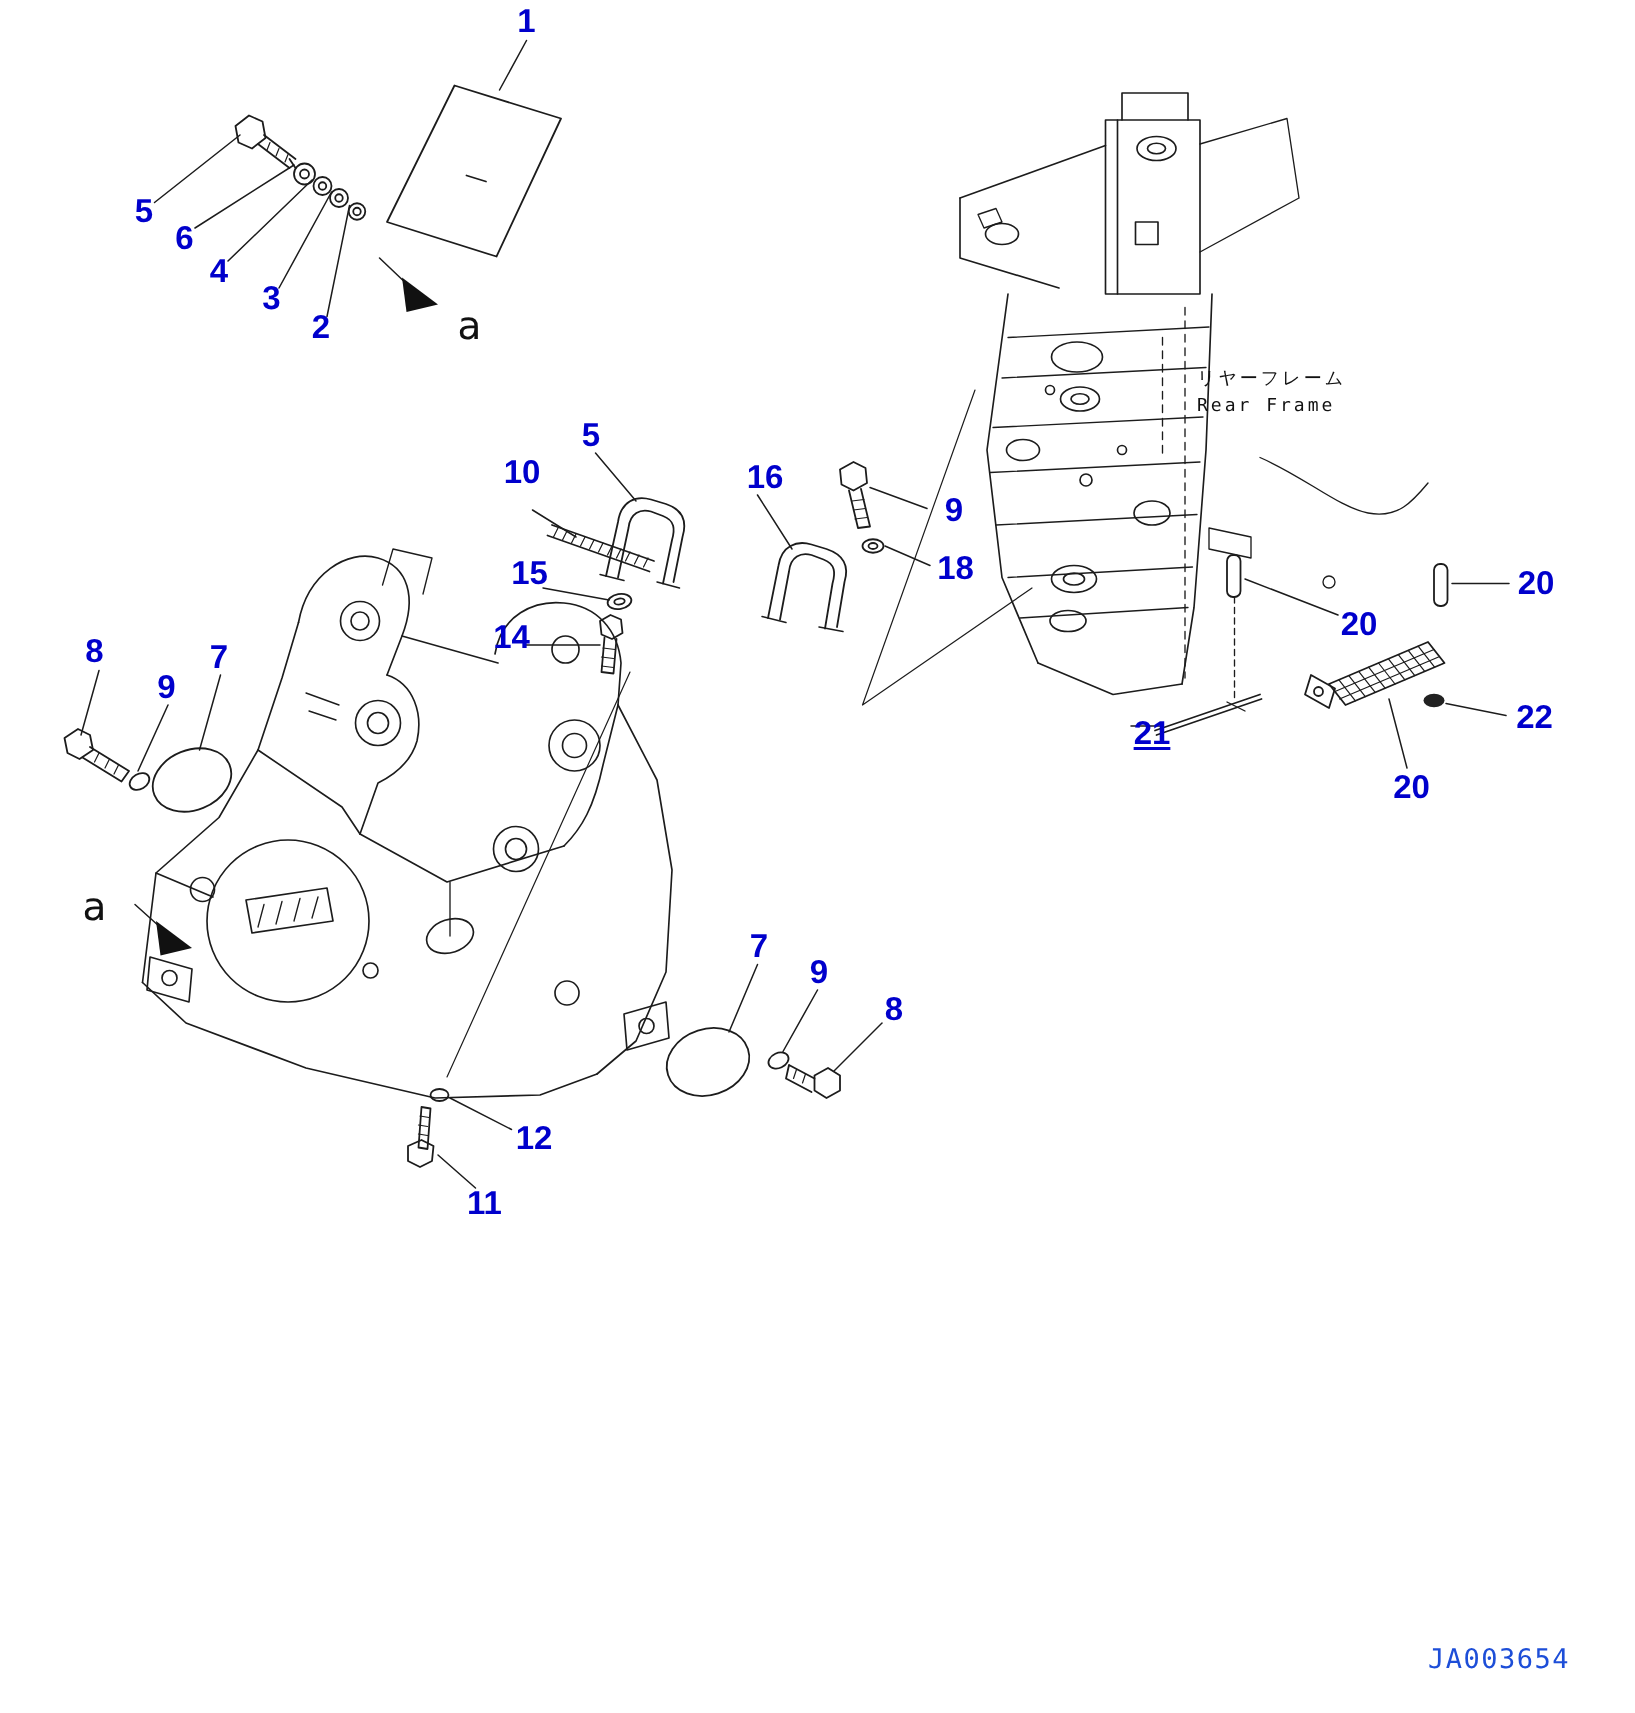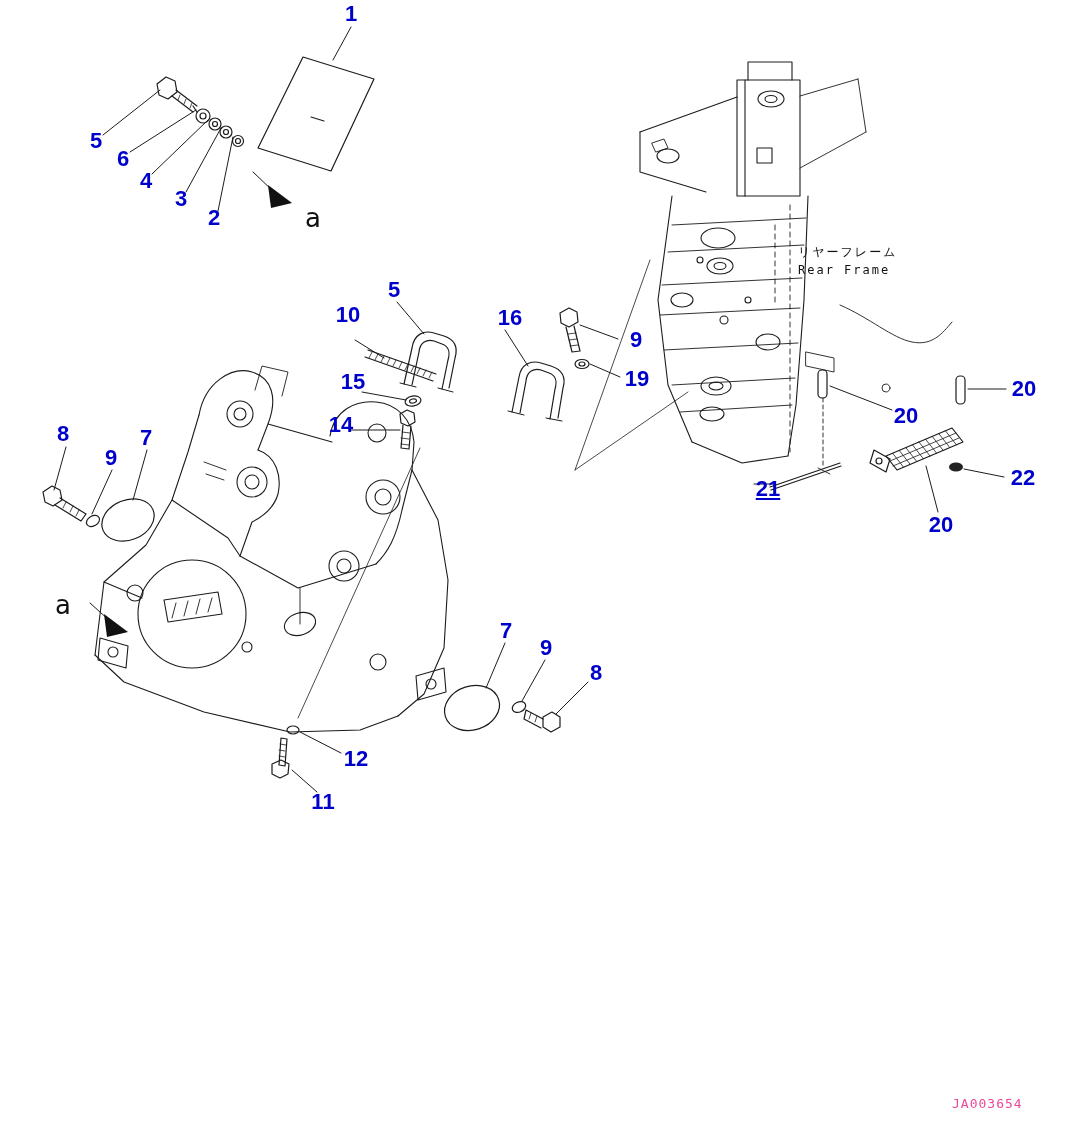--- a/index.html
+++ b/index.html
@@ -7,21 +7,21 @@
           font-family:"Liberation Sans",sans-serif;}
   #art{position:absolute;left:0;top:0;}
   #callouts{position:absolute;left:0;top:0;width:100%;height:100%;pointer-events:none;}
   .callout{position:absolute;transform:translate(-50%,-50%);font-size:22px;font-weight:bold;
            font-family:"Liberation Sans",sans-serif;}
   .section-marker{position:absolute;transform:translate(-50%,-50%);font-size:26px;color:#111;
            font-family:"DejaVu Sans",sans-serif;}
   .frame-label{position:absolute;font-family:"DejaVu Sans Mono",monospace;font-size:12px;
            letter-spacing:2px;color:#111;line-height:1.5;white-space:nowrap;}
   #drawing-id{position:absolute;left:952px;top:1096px;font-family:"DejaVu Sans Mono",monospace;
-           font-size:13px;letter-spacing:1px;color:#ec4899;}
+           font-size:18px;letter-spacing:1px;color:#1d4ed8;}
 </style>
 </head>
 <body>
 
 <div id="canvas">
 
   <svg id="art" width="1090" height="1142" viewBox="0 0 1090 1142" xmlns="http://www.w3.org/2000/svg">
     <g stroke="#1c1c1c" stroke-width="1.2" fill="none" stroke-linecap="round" stroke-linejoin="round">
 
       <g>
@@ -256,21 +256,21 @@
       <div class="callout" style="left: 123px; top: 159px;">6</div>
       <div class="callout" style="left: 146px; top: 181px;">4</div>
       <div class="callout" style="left: 181px; top: 199px;">3</div>
       <div class="callout" style="left: 214px; top: 218px;">2</div>
       <div class="callout" style="left: 394px; top: 290px;">5</div>
       <div class="callout" style="left: 348px; top: 315px;">10</div>
       <div class="callout" style="left: 353px; top: 382px;">15</div>
       <div class="callout" style="left: 341px; top: 425px;">14</div>
       <div class="callout" style="left: 498px; top: 318px; margin-left: 12px;">16</div>
       <div class="callout" style="left: 636px; top: 340px;">9</div>
-      <div class="callout" style="left: 637px; top: 379px;">19</div>
+      <div class="callout" style="left: 637px; top: 379px;">18</div>
       <div class="callout" style="left: 63px; top: 434px;">8</div>
       <div class="callout" style="left: 111px; top: 458px;">9</div>
       <div class="callout" style="left: 146px; top: 438px;">7</div>
       <div class="callout" style="left: 1024px; top: 389px;">20</div>
       <div class="callout" style="left: 906px; top: 416px;">20</div>
       <div class="callout" style="left: 768px; top: 489px; text-decoration: underline;">21</div>
       <div class="callout" style="left: 1023px; top: 478px;">22</div>
       <div class="callout" style="left: 941px; top: 525px;">20</div>
       <div class="callout" style="left: 506px; top: 631px;">7</div>
       <div class="callout" style="left: 546px; top: 648px;">9</div>

